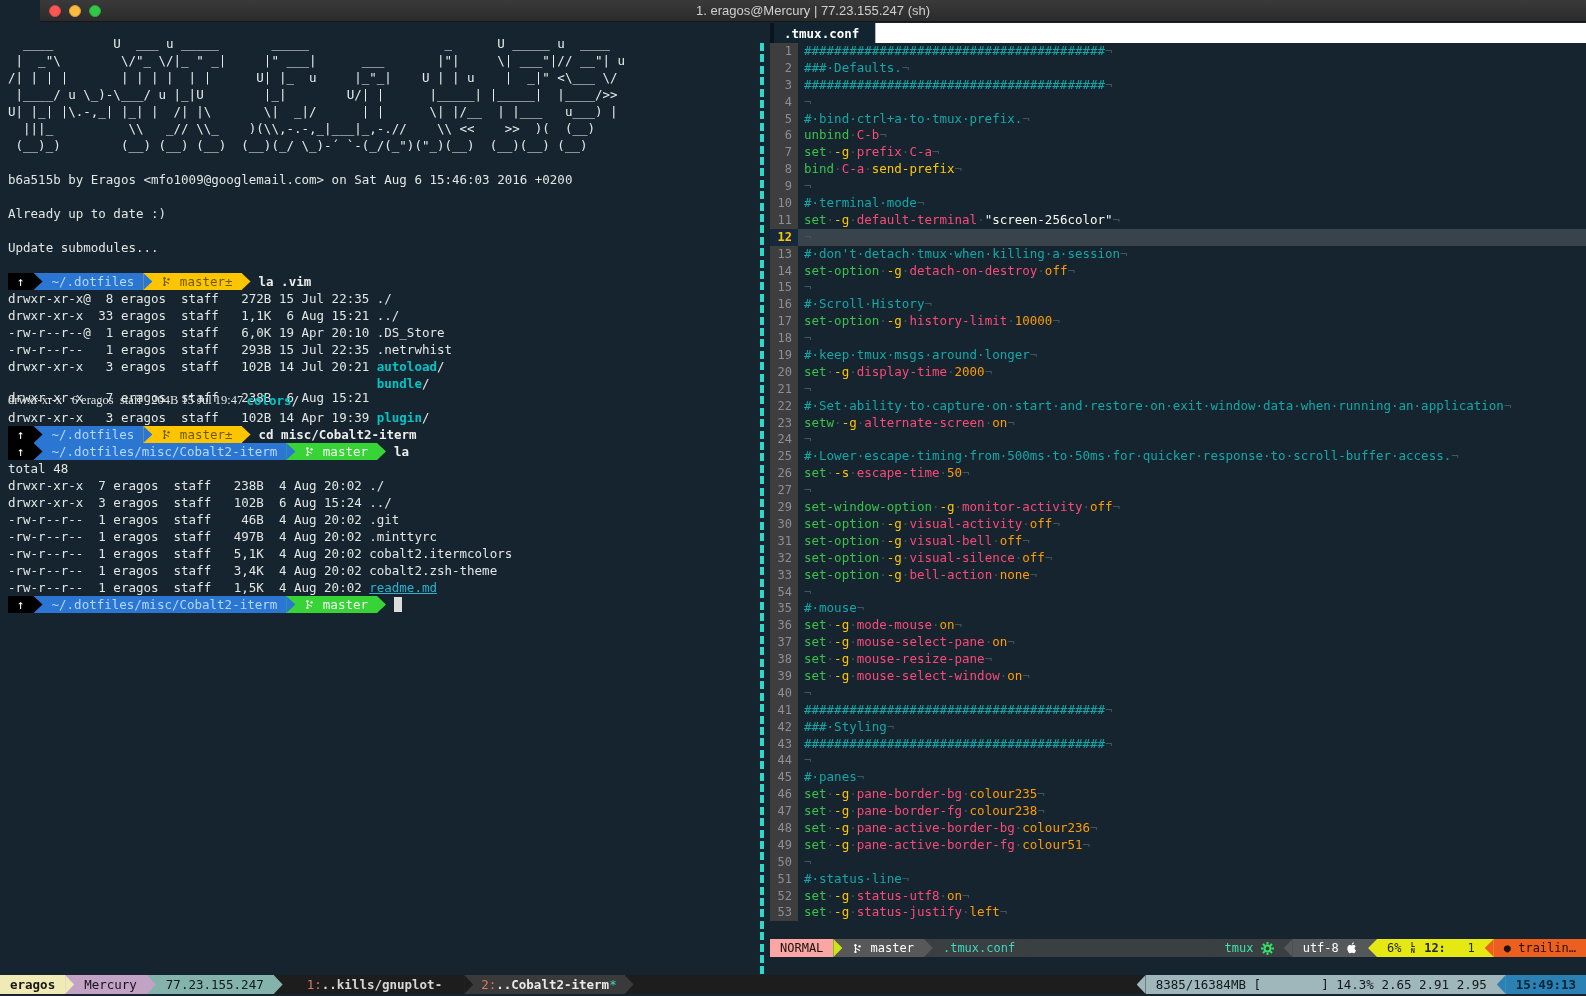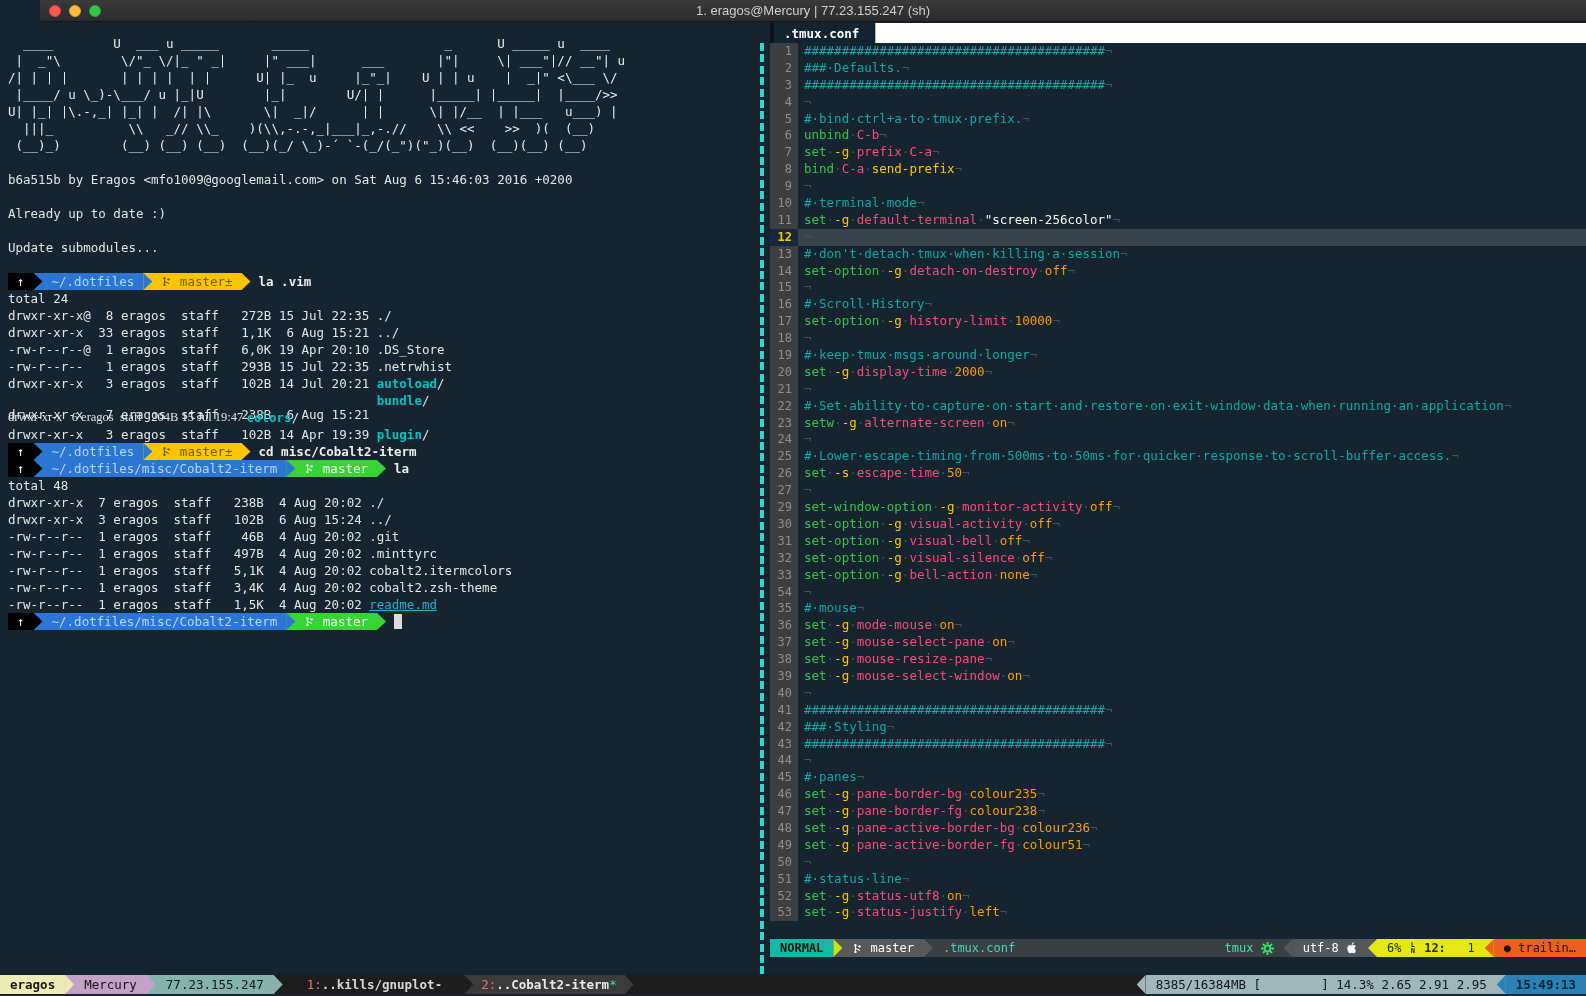--- a/index.html
+++ b/index.html
@@ -109,21 +109,20 @@
         <div class="term-row"></div>
         <div class="term-row"><span class="pl-seg" style="background: rgb(0, 0, 0); color: rgb(255, 255, 255);"><span>↑</span></span><span class="pl-arrow-wrap" style="background: rgb(42, 118, 210);"><span class="pl-tri tri-r" style="background: rgb(0, 0, 0);"></span></span><span class="pl-seg" style="background: rgb(42, 118, 210); color: rgb(181, 216, 254);"><span>~/.dotfiles</span></span><span class="pl-arrow-wrap" style="background: rgb(253, 197, 0);"><span class="pl-tri tri-r" style="background: rgb(42, 118, 210);"></span></span><span class="pl-seg" style="background: rgb(253, 197, 0); color: rgb(107, 91, 0);"><svg viewBox="0 0 16 16" width="11" height="13" class="icon">
               <g fill="none" stroke="#6b5b00" stroke-width="1.5">
                 <path d="M5 4.5v7"></path>
                 <path d="M5 7c0 3 6 1 6 4.5"></path>
               </g>
               <circle cx="5" cy="3.2" r="1.7" fill="#6b5b00"></circle>
               <circle cx="5" cy="13" r="1.7" fill="#6b5b00"></circle>
               <circle cx="11" cy="4.8" r="1.7" fill="#6b5b00"></circle>
             </svg><span> master±</span></span><span class="pl-arrow-wrap" style="background: transparent;"><span class="pl-tri tri-r" style="background: rgb(253, 197, 0);"></span></span><span class="cmd">la .vim</span></div>
-        <div class="term-row"><span class="plain" style="color: rgb(226, 230, 228);">total 24</span></div>
         <div class="term-row"><span class="plain" style="color: rgb(226, 230, 228);">drwxr-xr-x@  8 eragos  staff   272B 15 Jul 22:35 ./</span></div>
         <div class="term-row"><span class="plain" style="color: rgb(226, 230, 228);">drwxr-xr-x  33 eragos  staff   1,1K  6 Aug 15:21 ../</span></div>
         <div class="term-row"><span class="plain" style="color: rgb(226, 230, 228);">-rw-r--r--@  1 eragos  staff   6,0K 19 Apr 20:10 .DS_Store</span></div>
         <div class="term-row"><span class="plain" style="color: rgb(226, 230, 228);">-rw-r--r--   1 eragos  staff   293B 15 Jul 22:35 .netrwhist</span></div>
         <div class="term-row"><span class="plain" style="color: rgb(226, 230, 228);">drwxr-xr-x   3 eragos  staff   102B 14 Jul 20:21 </span><span class="plain" style="color: rgb(0, 197, 199); font-weight: 700;">autoload</span><span class="plain" style="color: rgb(226, 230, 228);">/</span></div>
         <div class="term-row"><span class="plain" style="color: rgb(226, 230, 228); margin-top: 28px;">drwxr-xr-x   7 eragos  staff   238B  6 Aug 15:21 </span><span class="plain" style="color: rgb(0, 197, 199); font-weight: 700;">bundle</span><span class="plain" style="color: rgb(226, 230, 228);">/</span></div>
         <div class="term-row"><span class="plain" style="color: rgb(226, 230, 228); font-family: Liberation Serif, serif;">drwxr-xr-x   6 eragos  staff   204B 15 Jul 19:47 </span><span class="plain" style="color: rgb(0, 197, 199); font-weight: 700;">colors</span><span class="plain" style="color: rgb(226, 230, 228);">/</span></div>
         <div class="term-row"><span class="plain" style="color: rgb(226, 230, 228);">drwxr-xr-x   3 eragos  staff   102B 14 Apr 19:39 </span><span class="plain" style="color: rgb(0, 197, 199); font-weight: 700;">plugin</span><span class="plain" style="color: rgb(226, 230, 228);">/</span></div>
         <div class="term-row"><span class="pl-seg" style="background: rgb(0, 0, 0); color: rgb(255, 255, 255);"><span>↑</span></span><span class="pl-arrow-wrap" style="background: rgb(42, 118, 210);"><span class="pl-tri tri-r" style="background: rgb(0, 0, 0);"></span></span><span class="pl-seg" style="background: rgb(42, 118, 210); color: rgb(181, 216, 254);"><span>~/.dotfiles</span></span><span class="pl-arrow-wrap" style="background: rgb(253, 197, 0);"><span class="pl-tri tri-r" style="background: rgb(42, 118, 210);"></span></span><span class="pl-seg" style="background: rgb(253, 197, 0); color: rgb(107, 91, 0);"><svg viewBox="0 0 16 16" width="11" height="13" class="icon">
               <g fill="none" stroke="#6b5b00" stroke-width="1.5">
@@ -218,21 +217,21 @@
           <div class="vim-line"><span class="vim-num">46</span><span class="vim-code"><span style="color: rgb(59, 194, 75);">set</span><span style="color: rgb(60, 86, 98);">·</span><span style="color: rgb(255, 198, 0);">-g</span><span style="color: rgb(60, 86, 98);">·</span><span style="color: rgb(251, 74, 119);">pane-border-bg</span><span style="color: rgb(60, 86, 98);">·</span><span style="color: rgb(255, 157, 0);">colour235</span><span style="color: rgb(60, 86, 98);">¬</span></span></div>
           <div class="vim-line"><span class="vim-num">47</span><span class="vim-code"><span style="color: rgb(59, 194, 75);">set</span><span style="color: rgb(60, 86, 98);">·</span><span style="color: rgb(255, 198, 0);">-g</span><span style="color: rgb(60, 86, 98);">·</span><span style="color: rgb(251, 74, 119);">pane-border-fg</span><span style="color: rgb(60, 86, 98);">·</span><span style="color: rgb(255, 157, 0);">colour238</span><span style="color: rgb(60, 86, 98);">¬</span></span></div>
           <div class="vim-line"><span class="vim-num">48</span><span class="vim-code"><span style="color: rgb(59, 194, 75);">set</span><span style="color: rgb(60, 86, 98);">·</span><span style="color: rgb(255, 198, 0);">-g</span><span style="color: rgb(60, 86, 98);">·</span><span style="color: rgb(251, 74, 119);">pane-active-border-bg</span><span style="color: rgb(60, 86, 98);">·</span><span style="color: rgb(255, 157, 0);">colour236</span><span style="color: rgb(60, 86, 98);">¬</span></span></div>
           <div class="vim-line"><span class="vim-num">49</span><span class="vim-code"><span style="color: rgb(59, 194, 75);">set</span><span style="color: rgb(60, 86, 98);">·</span><span style="color: rgb(255, 198, 0);">-g</span><span style="color: rgb(60, 86, 98);">·</span><span style="color: rgb(251, 74, 119);">pane-active-border-fg</span><span style="color: rgb(60, 86, 98);">·</span><span style="color: rgb(255, 157, 0);">colour51</span><span style="color: rgb(60, 86, 98);">¬</span></span></div>
           <div class="vim-line"><span class="vim-num">50</span><span class="vim-code"><span style="color: rgb(60, 86, 98);">¬</span></span></div>
           <div class="vim-line"><span class="vim-num">51</span><span class="vim-code"><span style="color: rgb(19, 168, 168);">#·status·line</span><span style="color: rgb(60, 86, 98);">¬</span></span></div>
           <div class="vim-line"><span class="vim-num">52</span><span class="vim-code"><span style="color: rgb(59, 194, 75);">set</span><span style="color: rgb(60, 86, 98);">·</span><span style="color: rgb(255, 198, 0);">-g</span><span style="color: rgb(60, 86, 98);">·</span><span style="color: rgb(251, 74, 119);">status-utf8</span><span style="color: rgb(60, 86, 98);">·</span><span style="color: rgb(255, 157, 0);">on</span><span style="color: rgb(60, 86, 98);">¬</span></span></div>
           <div class="vim-line"><span class="vim-num">53</span><span class="vim-code"><span style="color: rgb(59, 194, 75);">set</span><span style="color: rgb(60, 86, 98);">·</span><span style="color: rgb(255, 198, 0);">-g</span><span style="color: rgb(60, 86, 98);">·</span><span style="color: rgb(251, 74, 119);">status-justify</span><span style="color: rgb(60, 86, 98);">·</span><span style="color: rgb(255, 157, 0);">left</span><span style="color: rgb(60, 86, 98);">¬</span></span></div>
         </div>
       <div class="statusline" id="statusline">
-          <span class="pl-seg" style="background: #14b8a6; color: rgb(20, 20, 10); font-weight: 700; justify-content: center;"><span>NORMAL</span></span>
+          <span class="pl-seg" style="background: #fca5a5; color: rgb(20, 20, 10); font-weight: 400; justify-content: center;"><span>NORMAL</span></span>
           <span class="pl-arrow-wrap" style="background: rgb(88, 88, 88);">
             <span class="pl-tri tri-r" style="background: rgb(200, 230, 20);"></span>
           </span>
           <span class="pl-seg" style="background: rgb(88, 88, 88); color: rgb(255, 255, 255);"><svg viewBox="0 0 16 16" width="11" height="13" class="icon">
               <g fill="none" stroke="#ffffff" stroke-width="1.5">
                 <path d="M5 4.5v7"></path>
                 <path d="M5 7c0 3 6 1 6 4.5"></path>
               </g>
               <circle cx="5" cy="3.2" r="1.7" fill="#ffffff"></circle>
               <circle cx="5" cy="13" r="1.7" fill="#ffffff"></circle>

